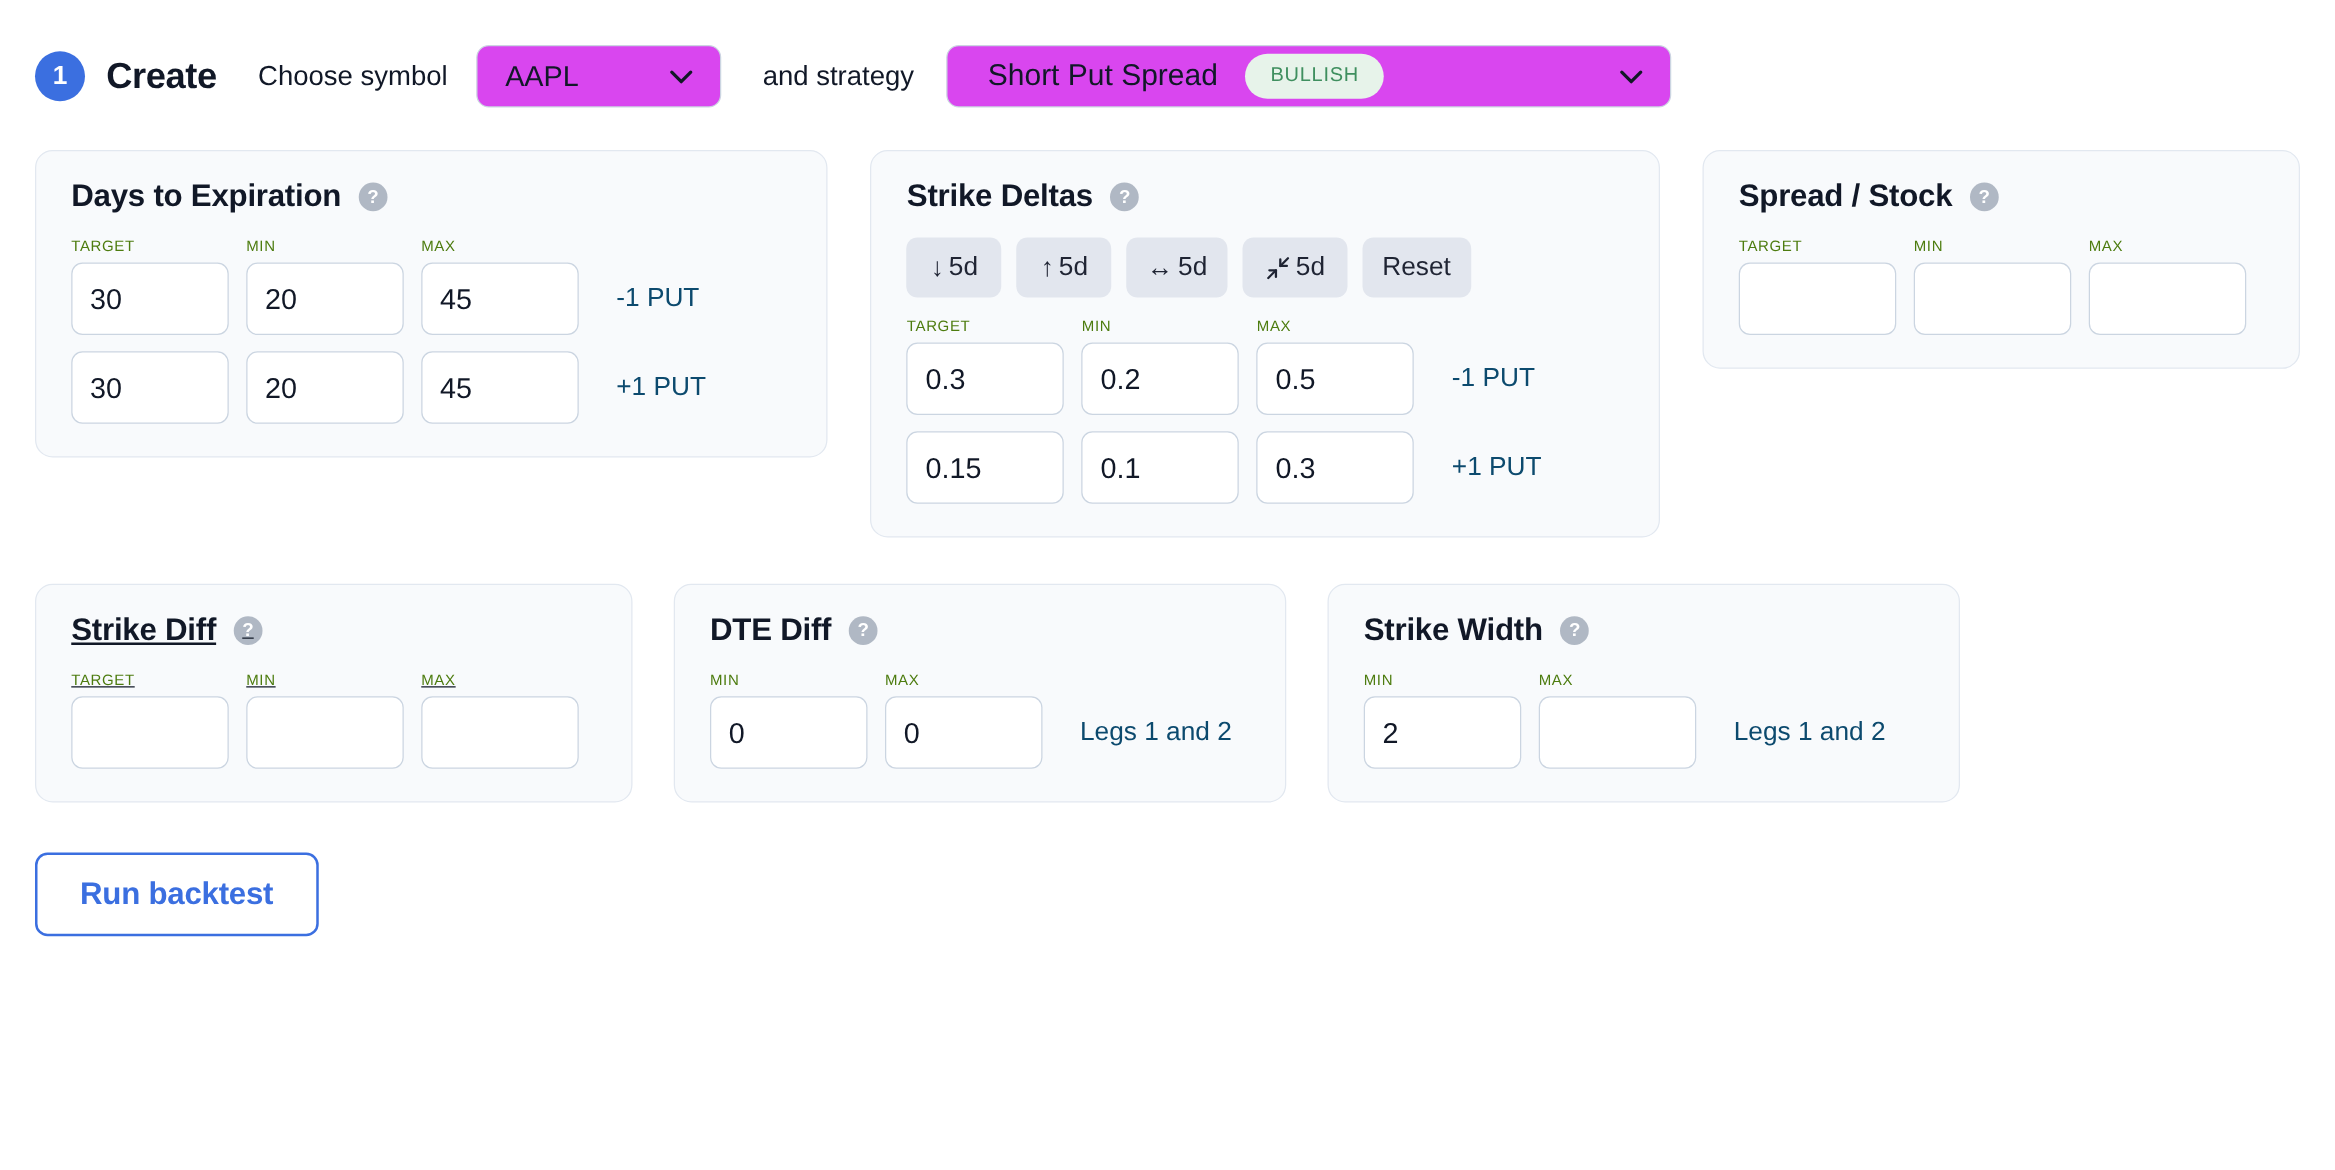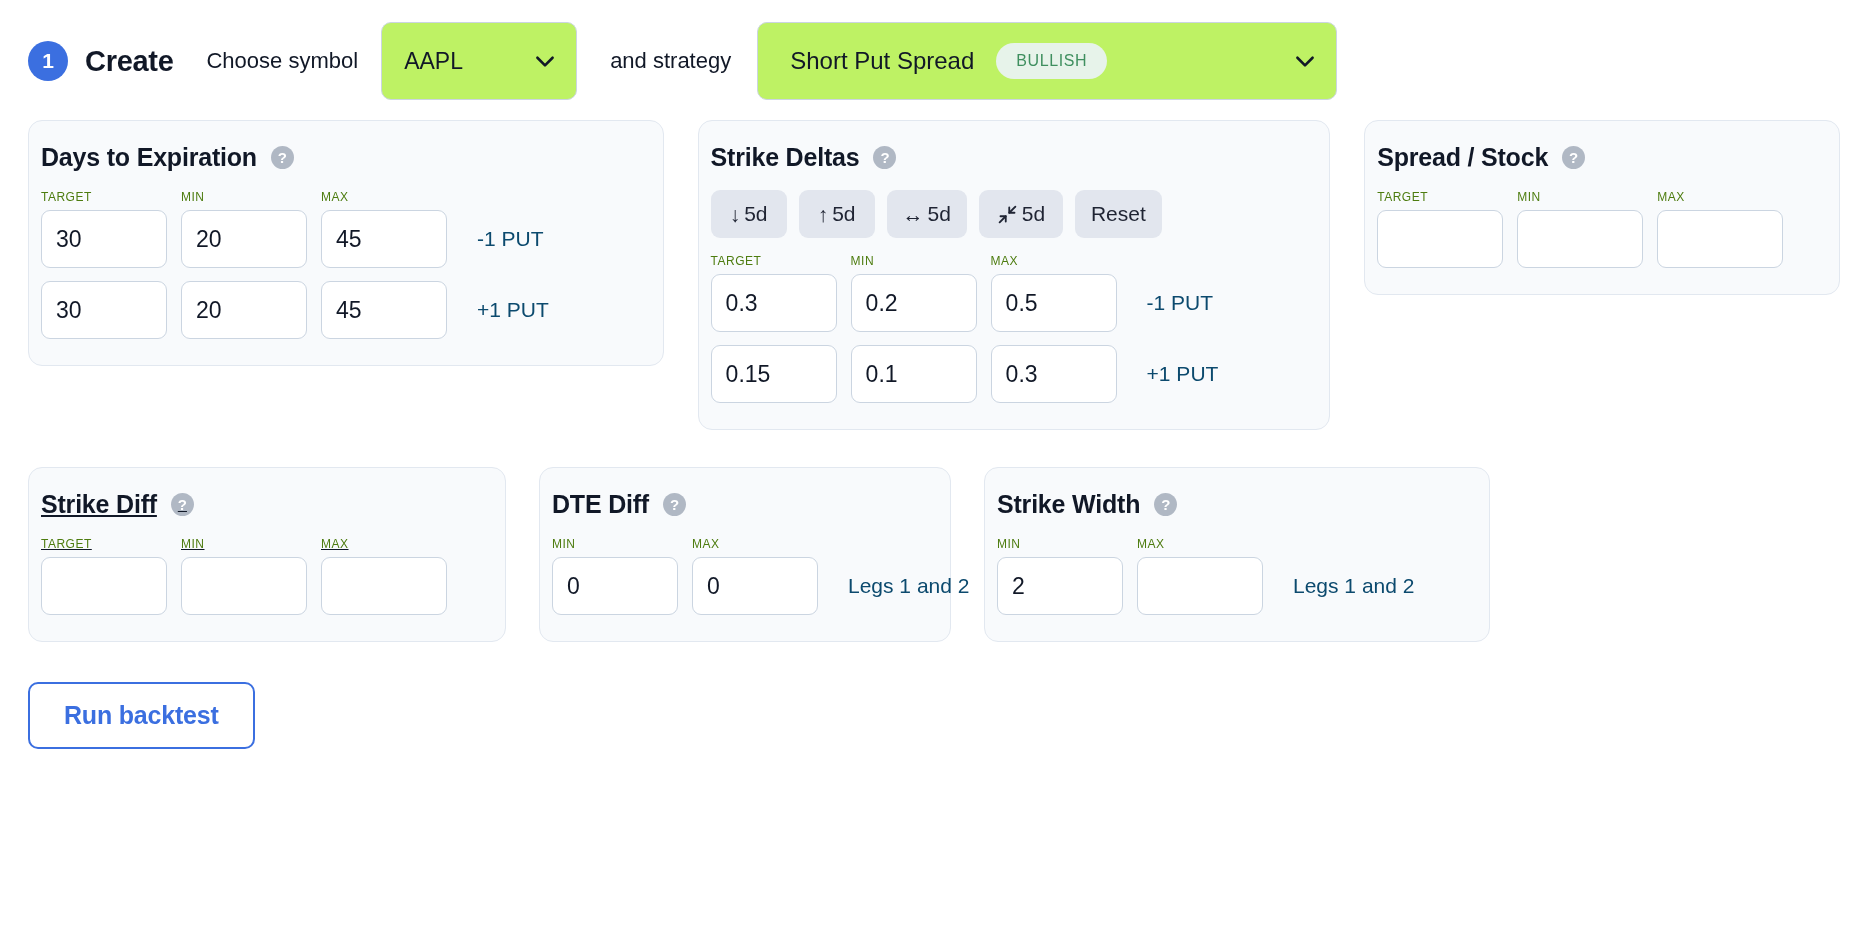--- a/index.html
+++ b/index.html
@@ -41,24 +41,24 @@
     letter-spacing: -0.3px;
   }
   .header-label {
     font-size: 22px;
     color: #111827;
     margin-left: 33px;
     white-space: nowrap;
   }
   .select-box {
     margin-left: 23px;
-    height: 78px;
+    height: 50px;
     border: 1px solid #cbd5e1;
     border-radius: 10px;
-    background: #bef264;
+    background: #d946ef;
     display: flex;
     align-items: center;
     padding: 0 18px 0 22px;
     cursor: pointer;
   }
   .select-symbol { width: 196px; justify-content: space-between; }
   .select-strategy { width: 580px; justify-content: space-between; margin-left: 26px; padding-left: 32px; }
   .select-value {
     font-size: 23px;
     color: #111827;
@@ -93,27 +93,27 @@
   .row-bottom {
     display: flex;
     gap: 33px;
     margin-top: 37px;
     align-items: flex-start;
   }
   .card {
     background: #f8fafc;
     border: 1px solid #e2e8f0;
     border-radius: 14px;
-    padding: 22px 28px 26px 12px;
+    padding: 22px 28px 26px 28px;
   }
   .card-dte { width: 640px; }
   .card-deltas { width: 637px; }
   .card-spread { width: 479px; }
   .card-strikediff { width: 478px; text-decoration: underline; }
-  .card-dtediff { width: 412px; }
+  .card-dtediff { width: 490px; }
   .card-strikewidth { width: 506px; }
 
   .card-title-row {
     display: flex;
     align-items: center;
     gap: 14px;
     margin-bottom: 18px;
   }
   .card-title {
     font-size: 25px;

